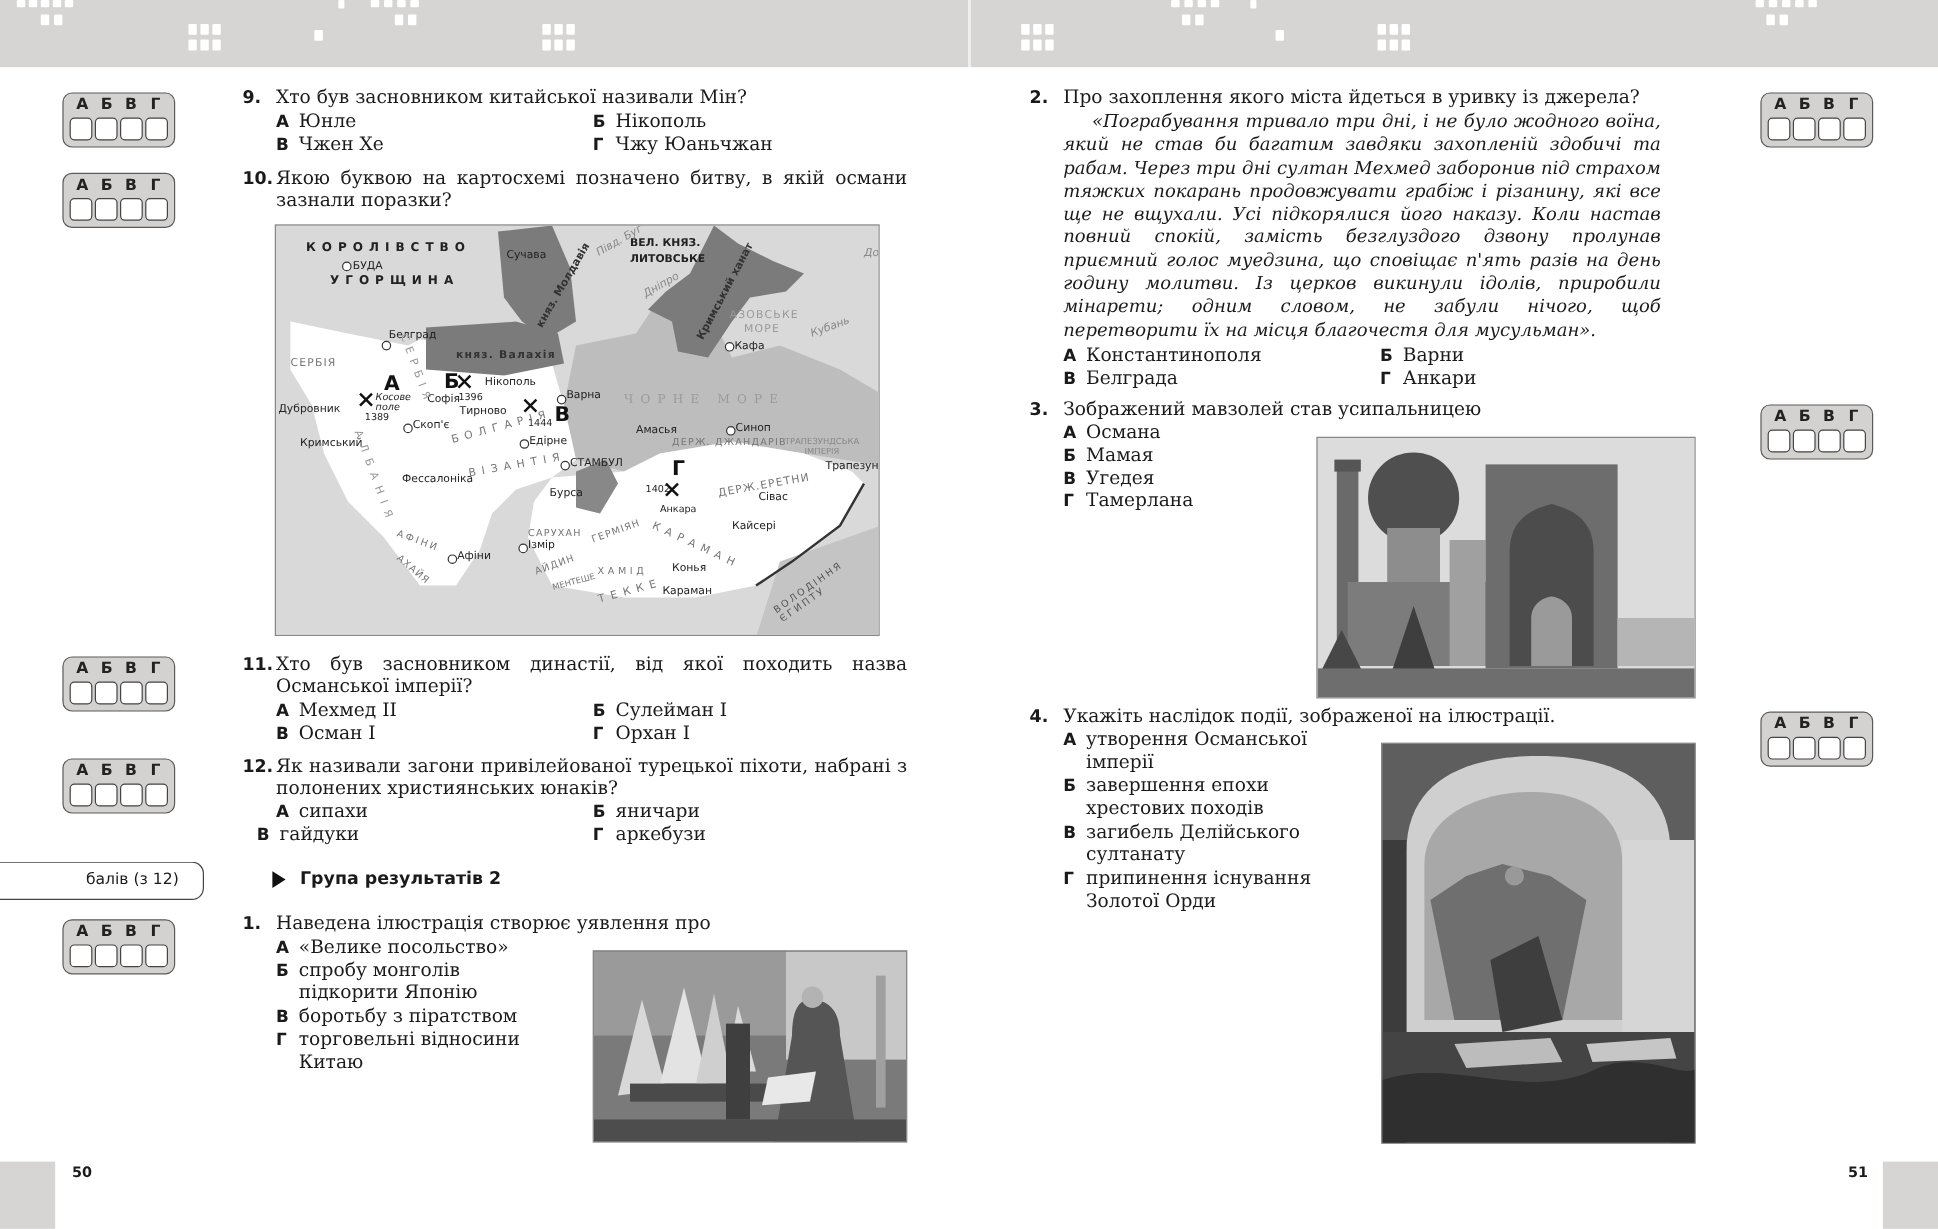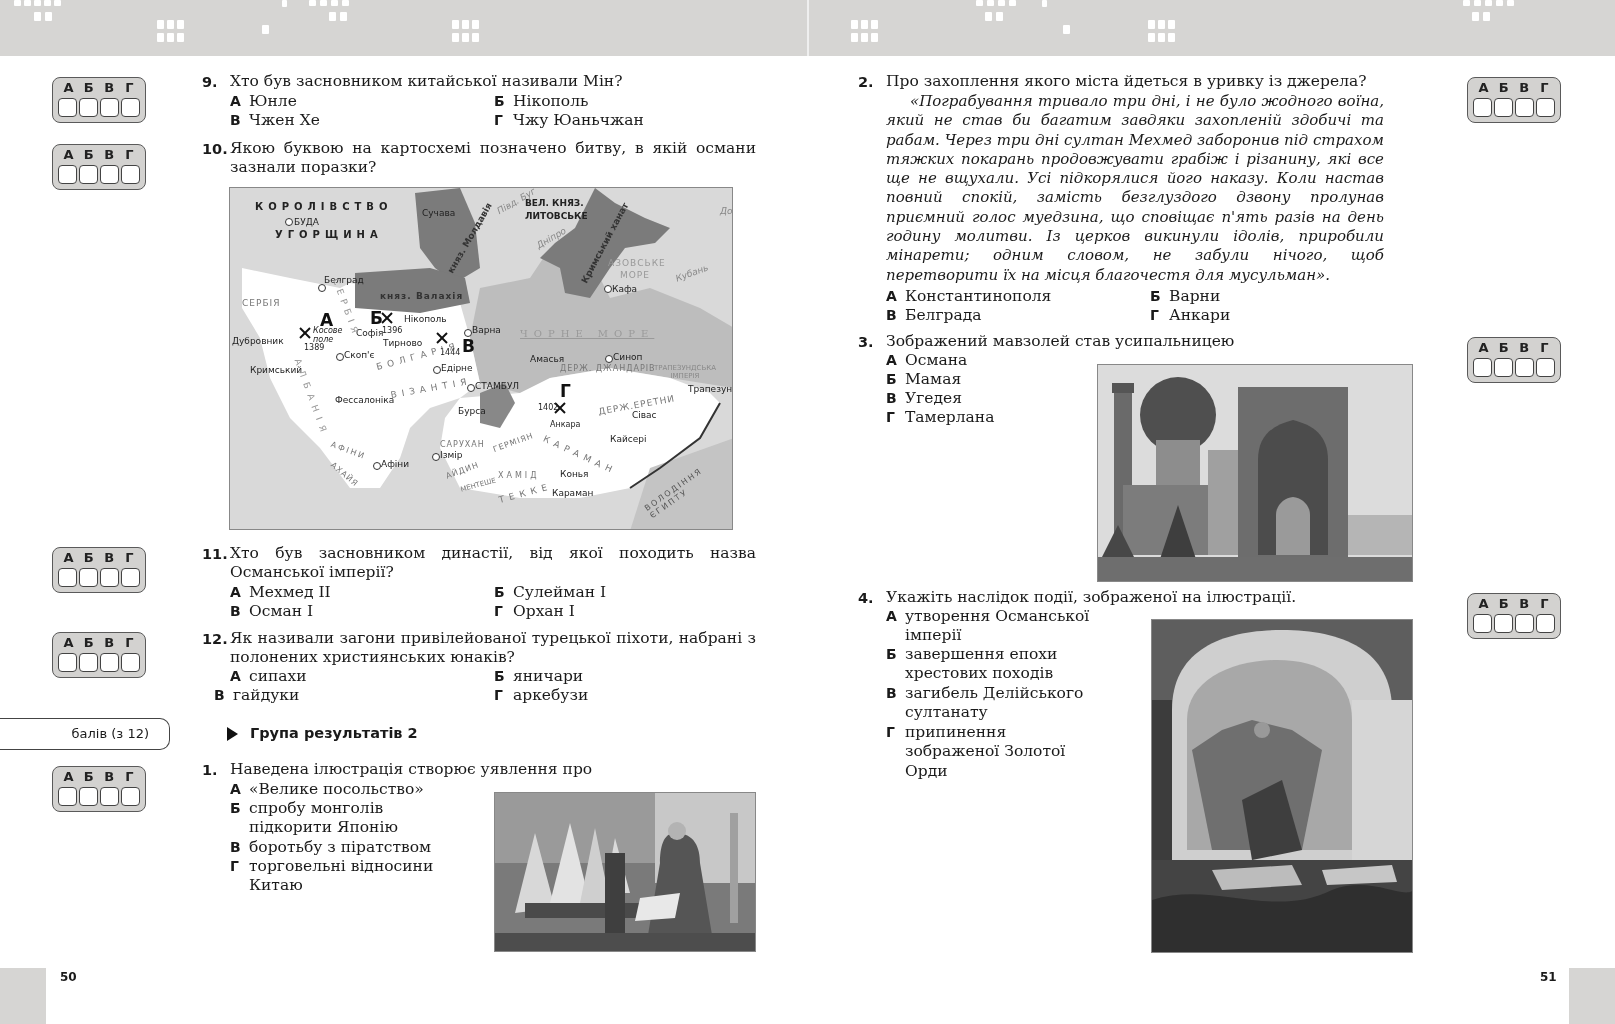--- a/index.html
+++ b/index.html
@@ -35,21 +35,21 @@
   .tri { display:inline-block; width:0; height:0; border-top:7px solid transparent; border-bottom:7px solid transparent;
          border-left:11px solid #111; vertical-align:middle; margin-right:12px; }
 
   .img-frame { position:absolute; border:1px solid #888; box-sizing:border-box; overflow:hidden; }
   .map { background:#d9d9d9; }
   .footer-tab { position:absolute; top:968px; height:56px; width:46px; background:#d6d5d3; }
   .page-num { position:absolute; top:970px; font-family:"DejaVu Sans", sans-serif; font-weight:bold; font-size:12px; }
   .map-label { position:absolute; font-family:"DejaVu Sans", sans-serif; font-size:9px; color:#222; white-space:nowrap; }
   .map-label.b { font-weight:bold; }
   .map-label.sp { letter-spacing:5px; }
-  .map-label.sea { color:#9a9a9a; letter-spacing:6px; font-family:"DejaVu Serif", serif;text-decoration:underline; }
+  .map-label.sea { color:#9a9a9a; letter-spacing:6px; font-family:"DejaVu Serif", serif; }
   .map-letter { position:absolute; font-family:"DejaVu Sans", sans-serif; font-weight:bold; font-size:17px; color:#111; }
   .city { position:absolute; width:6px; height:6px; border:1px solid #333; border-radius:50%; background:#fff; }
 </style>
 </head>
 <body>
 
 <div class="header left">
   <div class="hdr-sq" style="left:14px;top:0;height:6px"></div>
   <div class="hdr-sq" style="left:24px;top:0;height:6px"></div>
   <div class="hdr-sq" style="left:34px;top:0;height:6px"></div>
@@ -383,21 +383,21 @@
     <path d="M0,200 L20,160 L40,200 Z" fill="#474747"></path>
     <rect x="0" y="192" width="316" height="26" fill="#6e6e6e"></rect>
   </svg>
 </div>
 
 <div class="qnum" style="left:858px;top:590px">4.</div>
 <div class="q" style="left:886px;top:588px;width:498px">Укажіть наслідок події, зображеної на ілюстрації.</div>
 <div class="opt" style="left:886px;top:607px"><span class="opt-letter">А</span><span class="txt" style="width:200px">утворення Османської імперії</span></div>
 <div class="opt" style="left:886px;top:645px"><span class="opt-letter">Б</span><span class="txt" style="width:200px">завершення епохи хрестових походів</span></div>
 <div class="opt" style="left:886px;top:684px"><span class="opt-letter">В</span><span class="txt" style="width:200px">загибель Делійського султанату</span></div>
-<div class="opt" style="left:886px;top:723px"><span class="opt-letter">Г</span><span class="txt" style="width:200px">припинення зображеної Золотої Орди</span></div>
+<div class="opt" style="left:886px;top:723px"><span class="opt-letter">Г</span><span class="txt" style="width:200px">припинення існування Золотої Орди</span></div>
 
 <div class="img-frame" style="left:1151px;top:619px;width:262px;height:334px;background:#6d6d6d">
   <svg width="262" height="334">
     <rect width="262" height="334" fill="#5e5e5e"></rect>
     <path d="M20,334 L20,90 C20,30 70,10 130,10 C190,10 240,30 240,90 L240,334 Z" fill="#cfcfcf"></path>
     <path d="M35,230 L35,100 C35,60 80,40 125,40 C170,40 200,60 200,100 L200,230 Z" fill="#a8a8a8"></path>
     <rect x="200" y="80" width="60" height="200" fill="#d6d6d6"></rect>
     <rect x="0" y="80" width="20" height="254" fill="#3c3c3c"></rect>
     <path d="M40,130 L60,230 L150,230 L170,130 L140,110 L100,100 L70,110 Z" fill="#6f6f6f"></path>
     <circle cx="110" cy="110" r="8" fill="#999"></circle>

